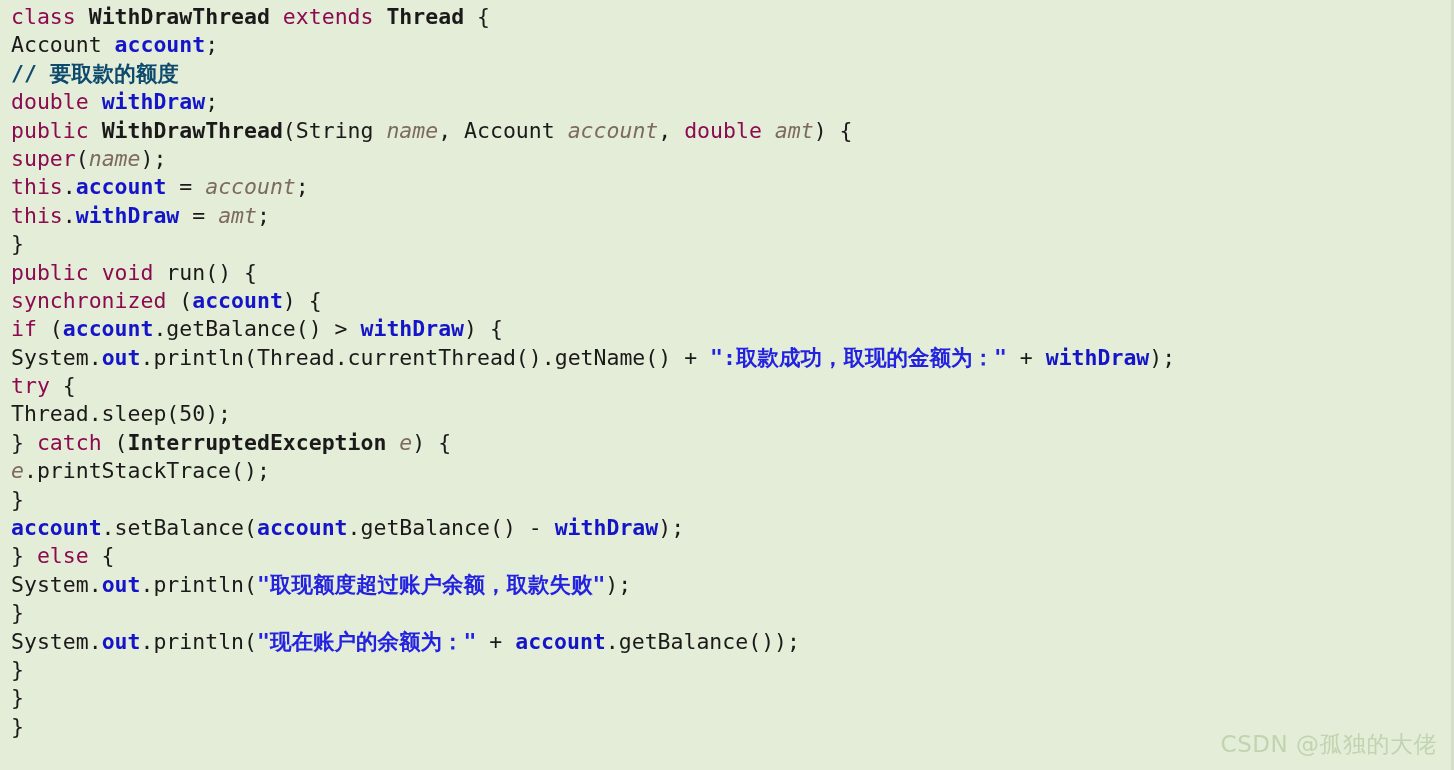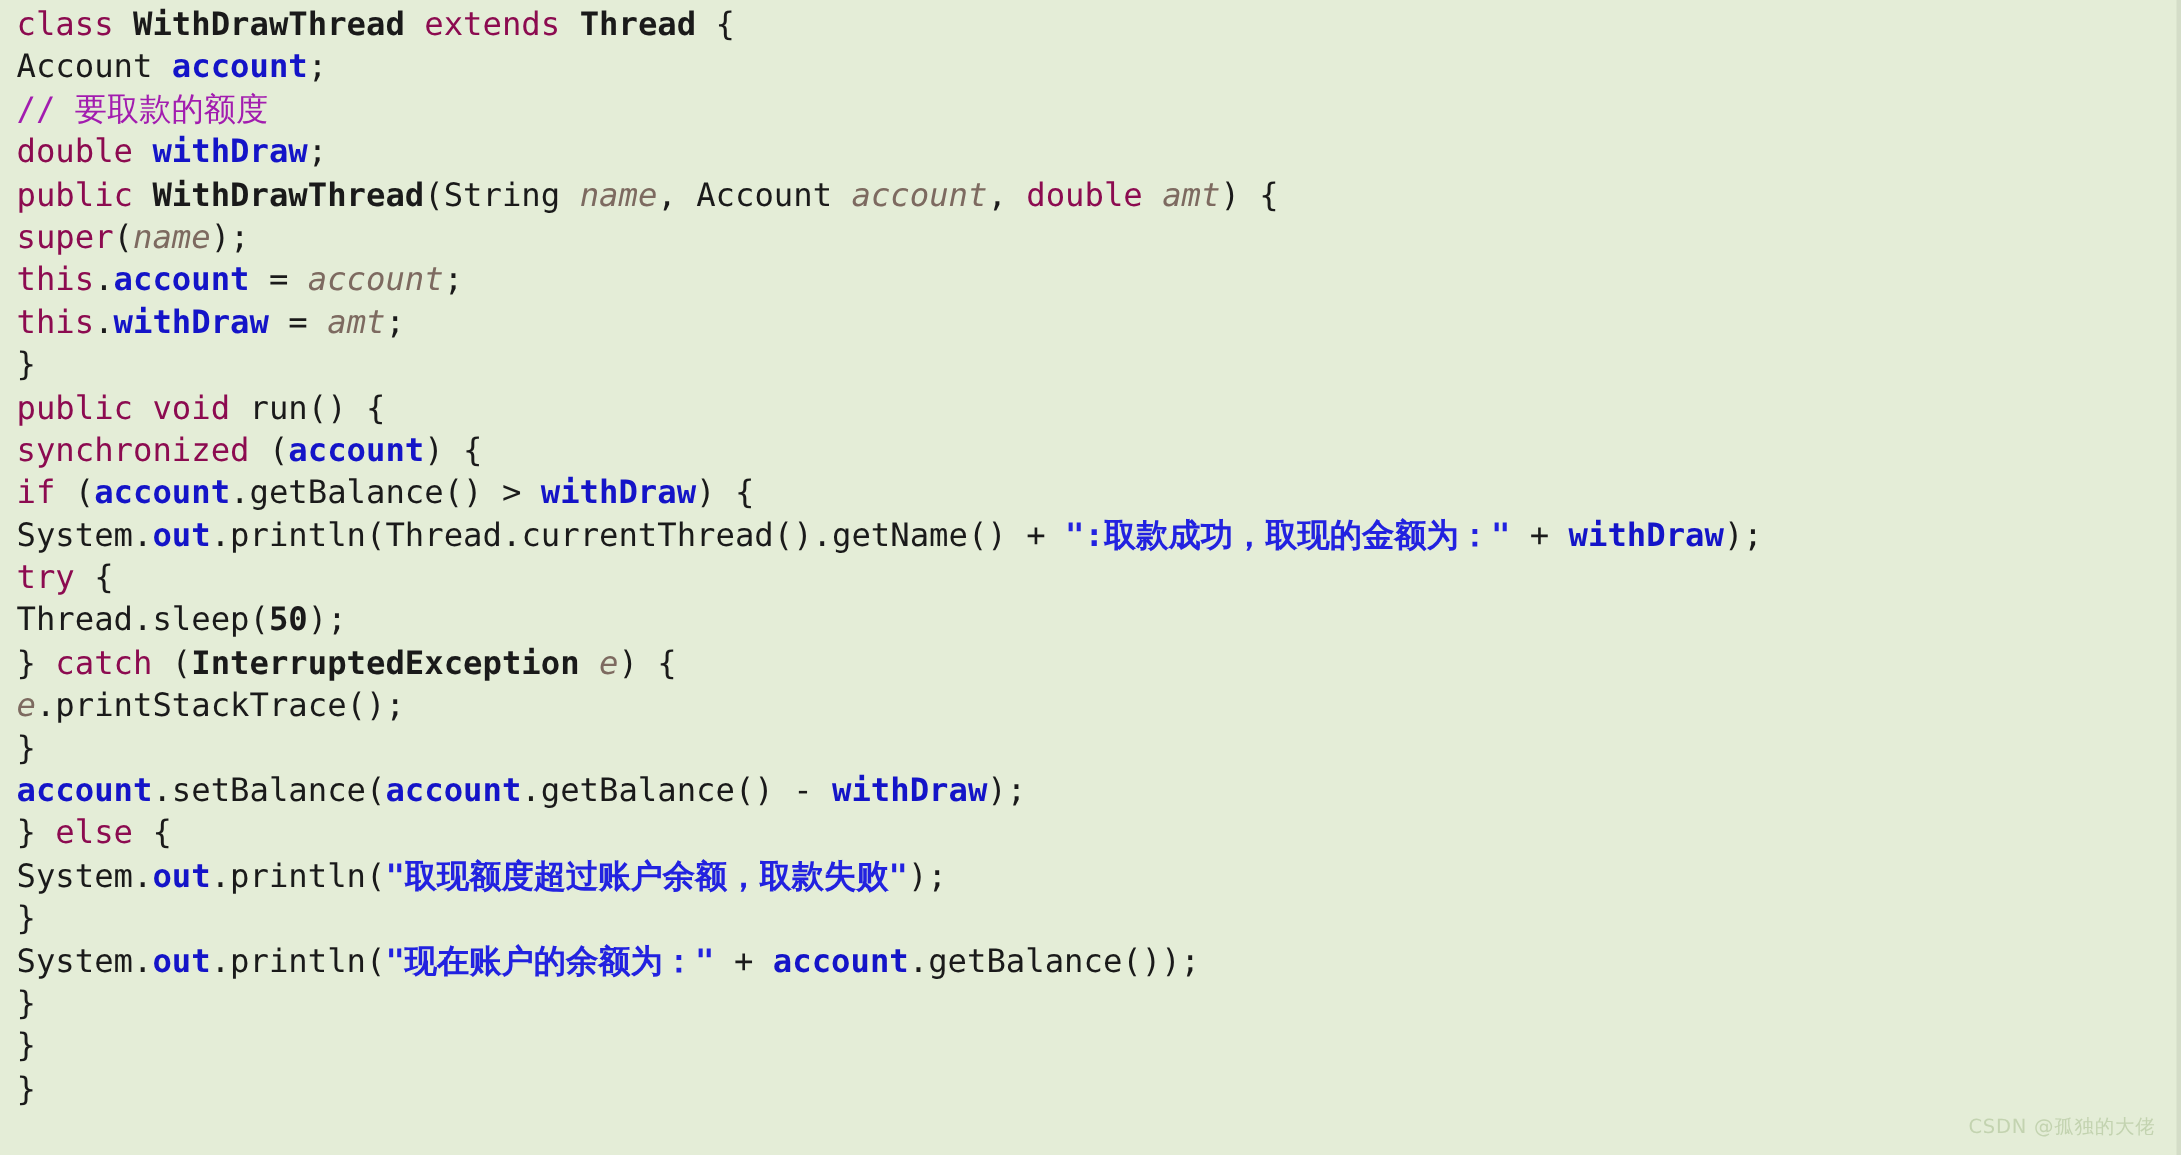--- a/index.html
+++ b/index.html
@@ -37,29 +37,29 @@
   }
   .ln { display: block; height: 28.4px; }
 
   
   .kw   { color: #8c0b50; font-weight: normal; }      
   .type { color: #1a1a1a; font-weight: bold; text-align: right; }      
   .plain{ color: #1a1a1a; font-weight: normal; }    
   .fld  { color: #1414c8; font-weight: bold; }      
   .par  { color: #7d6a60; font-weight: normal; font-style: italic; }    
   .str  { color: #2222e0; font-weight: bold; }      
-  .num  { color: #1a1a1a; font-weight: bold; }    
-  .cmt  { color: #a21caf; font-weight: normal; }    
+  .num  { color: #1a1a1a; font-weight: normal; }    
+  .cmt  { color: #0c4a6e; font-weight: bold; }    
 
   #watermark {
     position: absolute;
     right: 14px;
     bottom: 10px;
     font-family: "DejaVu Sans", "Liberation Sans", sans-serif;
-    font-size: 13px;
+    font-size: 23px;
     color: #c3d3b0;
     letter-spacing: 0.5px;
     white-space: pre;
   }
 </style>
 </head>
 <body>
 
 <div id="code-surface">
   <div id="code-block"><span class="ln"><span class="kw">class</span><span class="plain"> </span><span class="type">WithDrawThread</span><span class="plain"> </span><span class="kw">extends</span><span class="plain"> </span><span class="type">Thread</span><span class="plain"> {</span></span><span class="ln"><span class="plain">Account</span><span class="plain"> </span><span class="fld">account</span><span class="plain">;</span></span><span class="ln"><span class="cmt">// 要取款的额度</span></span><span class="ln"><span class="kw">double</span><span class="plain"> </span><span class="fld">withDraw</span><span class="plain">;</span></span><span class="ln"><span class="kw">public</span><span class="plain"> </span><span class="type">WithDrawThread</span><span class="plain">(</span><span class="plain">String</span><span class="plain"> </span><span class="par">name</span><span class="plain">, </span><span class="plain">Account</span><span class="plain"> </span><span class="par">account</span><span class="plain">, </span><span class="kw">double</span><span class="plain"> </span><span class="par">amt</span><span class="plain">) {</span></span><span class="ln"><span class="kw">super</span><span class="plain">(</span><span class="par">name</span><span class="plain">);</span></span><span class="ln"><span class="kw">this</span><span class="plain">.</span><span class="fld">account</span><span class="plain"> = </span><span class="par">account</span><span class="plain">;</span></span><span class="ln"><span class="kw">this</span><span class="plain">.</span><span class="fld">withDraw</span><span class="plain"> = </span><span class="par">amt</span><span class="plain">;</span></span><span class="ln"><span class="plain">}</span></span><span class="ln"><span class="kw">public</span><span class="plain"> </span><span class="kw">void</span><span class="plain"> </span><span class="plain">run</span><span class="plain">() {</span></span><span class="ln"><span class="kw">synchronized</span><span class="plain"> (</span><span class="fld">account</span><span class="plain">) {</span></span><span class="ln"><span class="kw">if</span><span class="plain"> (</span><span class="fld">account</span><span class="plain">.getBalance() &gt; </span><span class="fld">withDraw</span><span class="plain">) {</span></span><span class="ln"><span class="plain">System</span><span class="plain">.</span><span class="fld">out</span><span class="plain">.println(</span><span class="plain">Thread</span><span class="plain">.currentThread().getName() + </span><span class="str">":取款成功，取现的金额为："</span><span class="plain"> + </span><span class="fld">withDraw</span><span class="plain">);</span></span><span class="ln"><span class="kw">try</span><span class="plain"> {</span></span><span class="ln"><span class="plain">Thread</span><span class="plain">.sleep(</span><span class="num">50</span><span class="plain">);</span></span><span class="ln"><span class="plain">} </span><span class="kw">catch</span><span class="plain"> (</span><span class="type">InterruptedException</span><span class="plain"> </span><span class="par">e</span><span class="plain">) {</span></span><span class="ln"><span class="par">e</span><span class="plain">.printStackTrace();</span></span><span class="ln"><span class="plain">}</span></span><span class="ln"><span class="fld">account</span><span class="plain">.setBalance(</span><span class="fld">account</span><span class="plain">.getBalance() - </span><span class="fld">withDraw</span><span class="plain">);</span></span><span class="ln"><span class="plain">} </span><span class="kw">else</span><span class="plain"> {</span></span><span class="ln"><span class="plain">System</span><span class="plain">.</span><span class="fld">out</span><span class="plain">.println(</span><span class="str">"取现额度超过账户余额，取款失败"</span><span class="plain">);</span></span><span class="ln"><span class="plain">}</span></span><span class="ln"><span class="plain">System</span><span class="plain">.</span><span class="fld">out</span><span class="plain">.println(</span><span class="str">"现在账户的余额为："</span><span class="plain"> + </span><span class="fld">account</span><span class="plain">.getBalance());</span></span><span class="ln"><span class="plain">}</span></span><span class="ln"><span class="plain">}</span></span><span class="ln"><span class="plain">}</span></span></div>

